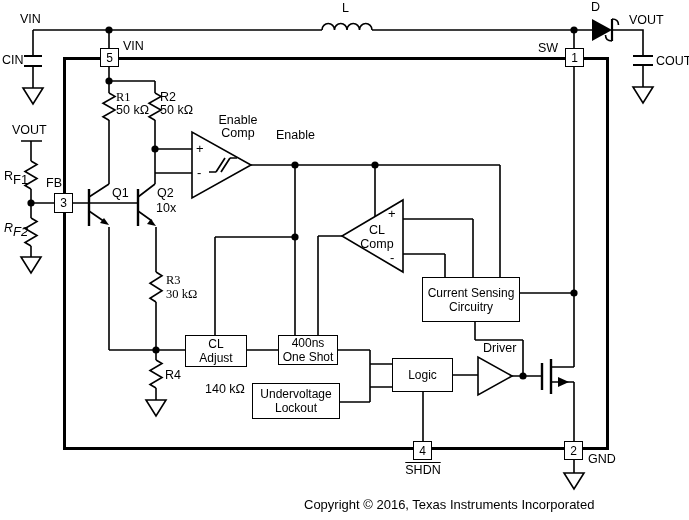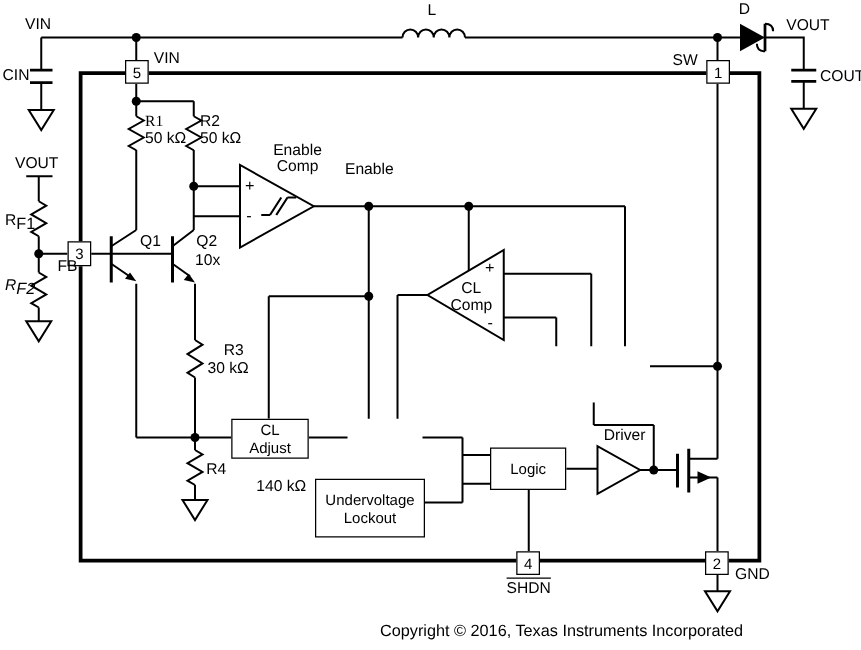--- a/index.html
+++ b/index.html
@@ -139,47 +139,55 @@
       <span>4</span>
     </div>
   <div class="pin" style="left:564px;top:441px;">
       <span>2</span>
     </div>
 
   <div class="block" style="left:185px;top:335px;width:62px;height:32px;">
     <div>CL</div>
     <div>Adjust</div>
   </div>
-  <div class="block" style="left:252px;top:383px;width:88px;height:47px;">
+  <div class="block" style="left:278px;top:335px;width:60px;height:30px;">
+    <div>400ns</div>
+    <div>One Shot</div>
+  </div>
+  <div class="block" style="left:252px;top:383px;width:88px;height:36px;">
     <div>Undervoltage</div>
     <div>Lockout</div>
   </div>
   <div class="block" style="left:392px;top:358px;width:61px;height:34px;">
     <div>Logic</div>
+  </div>
+  <div class="block" style="left:422px;top:277px;width:98px;height:45px;">
+    <div>Current Sensing</div>
+    <div>Circuitry</div>
   </div>
 
   <div class="lbl" style="left:20px;top:13px;"><span>VIN</span></div>
   <div class="lbl" style="left:2px;top:54px;"><span>CIN</span></div>
   <div class="lbl" style="left:342px;top:2px;"><span>L</span></div>
   <div class="lbl" style="left:591px;top:1px;"><span>D</span></div>
   <div class="lbl" style="left:629px;top:14px;"><span>VOUT</span></div>
   <div class="lbl" style="left:656px;top:55px;"><span>COUT</span></div>
   <div class="lbl" style="left:538px;top:42px;"><span>SW</span></div>
   <div class="lbl" style="left:123px;top:40px;"><span>VIN</span></div>
   <div class="lbl" style="left:12px;top:124px;"><span>VOUT</span></div>
   <div class="lbl" style="left:4px;top:170px;"><span>R</span><sub>F1</sub></div>
-  <div class="lbl" style="left:46px;top:177px;margin-top:30px;"><span>FB</span></div>
+  <div class="lbl" style="left:46px;top:177px;"><span>FB</span></div>
   <div class="lbl" style="left:4px;top:222px;font-style:italic;"><span>R</span><sub>F2</sub></div>
 
   <div class="lbl" style="left:116px;top:91px;font-family:Liberation Serif, serif;"><span>R1</span></div>
   <div class="lbl" style="left:116px;top:104px;"><span>50 kΩ</span></div>
   <div class="lbl" style="left:160px;top:91px;"><span>R2</span></div>
   <div class="lbl" style="left:160px;top:104px;"><span>50 kΩ</span></div>
-  <div class="lbl" style="left:179px;top:274px;"><span>R3</span></div>
-  <div class="lbl" style="left:166px;top:288px;"><span>30 kΩ</span></div>
+  <div class="lbl" style="left:166px;top:274px;font-family:Liberation Serif, serif;"><span>R3</span></div>
+  <div class="lbl" style="left:166px;top:288px;font-family:Liberation Serif, serif;"><span>30 kΩ</span></div>
   <div class="lbl" style="left:165px;top:369px;"><span>R4</span></div>
   <div class="lbl" style="left:165px;top:383px;margin-left:40px;"><span>140 kΩ</span></div>
 
   <div class="lbl" style="left:112px;top:187px;"><span>Q1</span></div>
   <div class="lbl" style="left:157px;top:187px;"><span>Q2</span></div>
   <div class="lbl" style="left:156px;top:202px;"><span>10x</span></div>
 
   <div class="lbl center" style="left:204px;top:114px;width:68px;">
     <div>Enable</div>
     <div>Comp</div>

